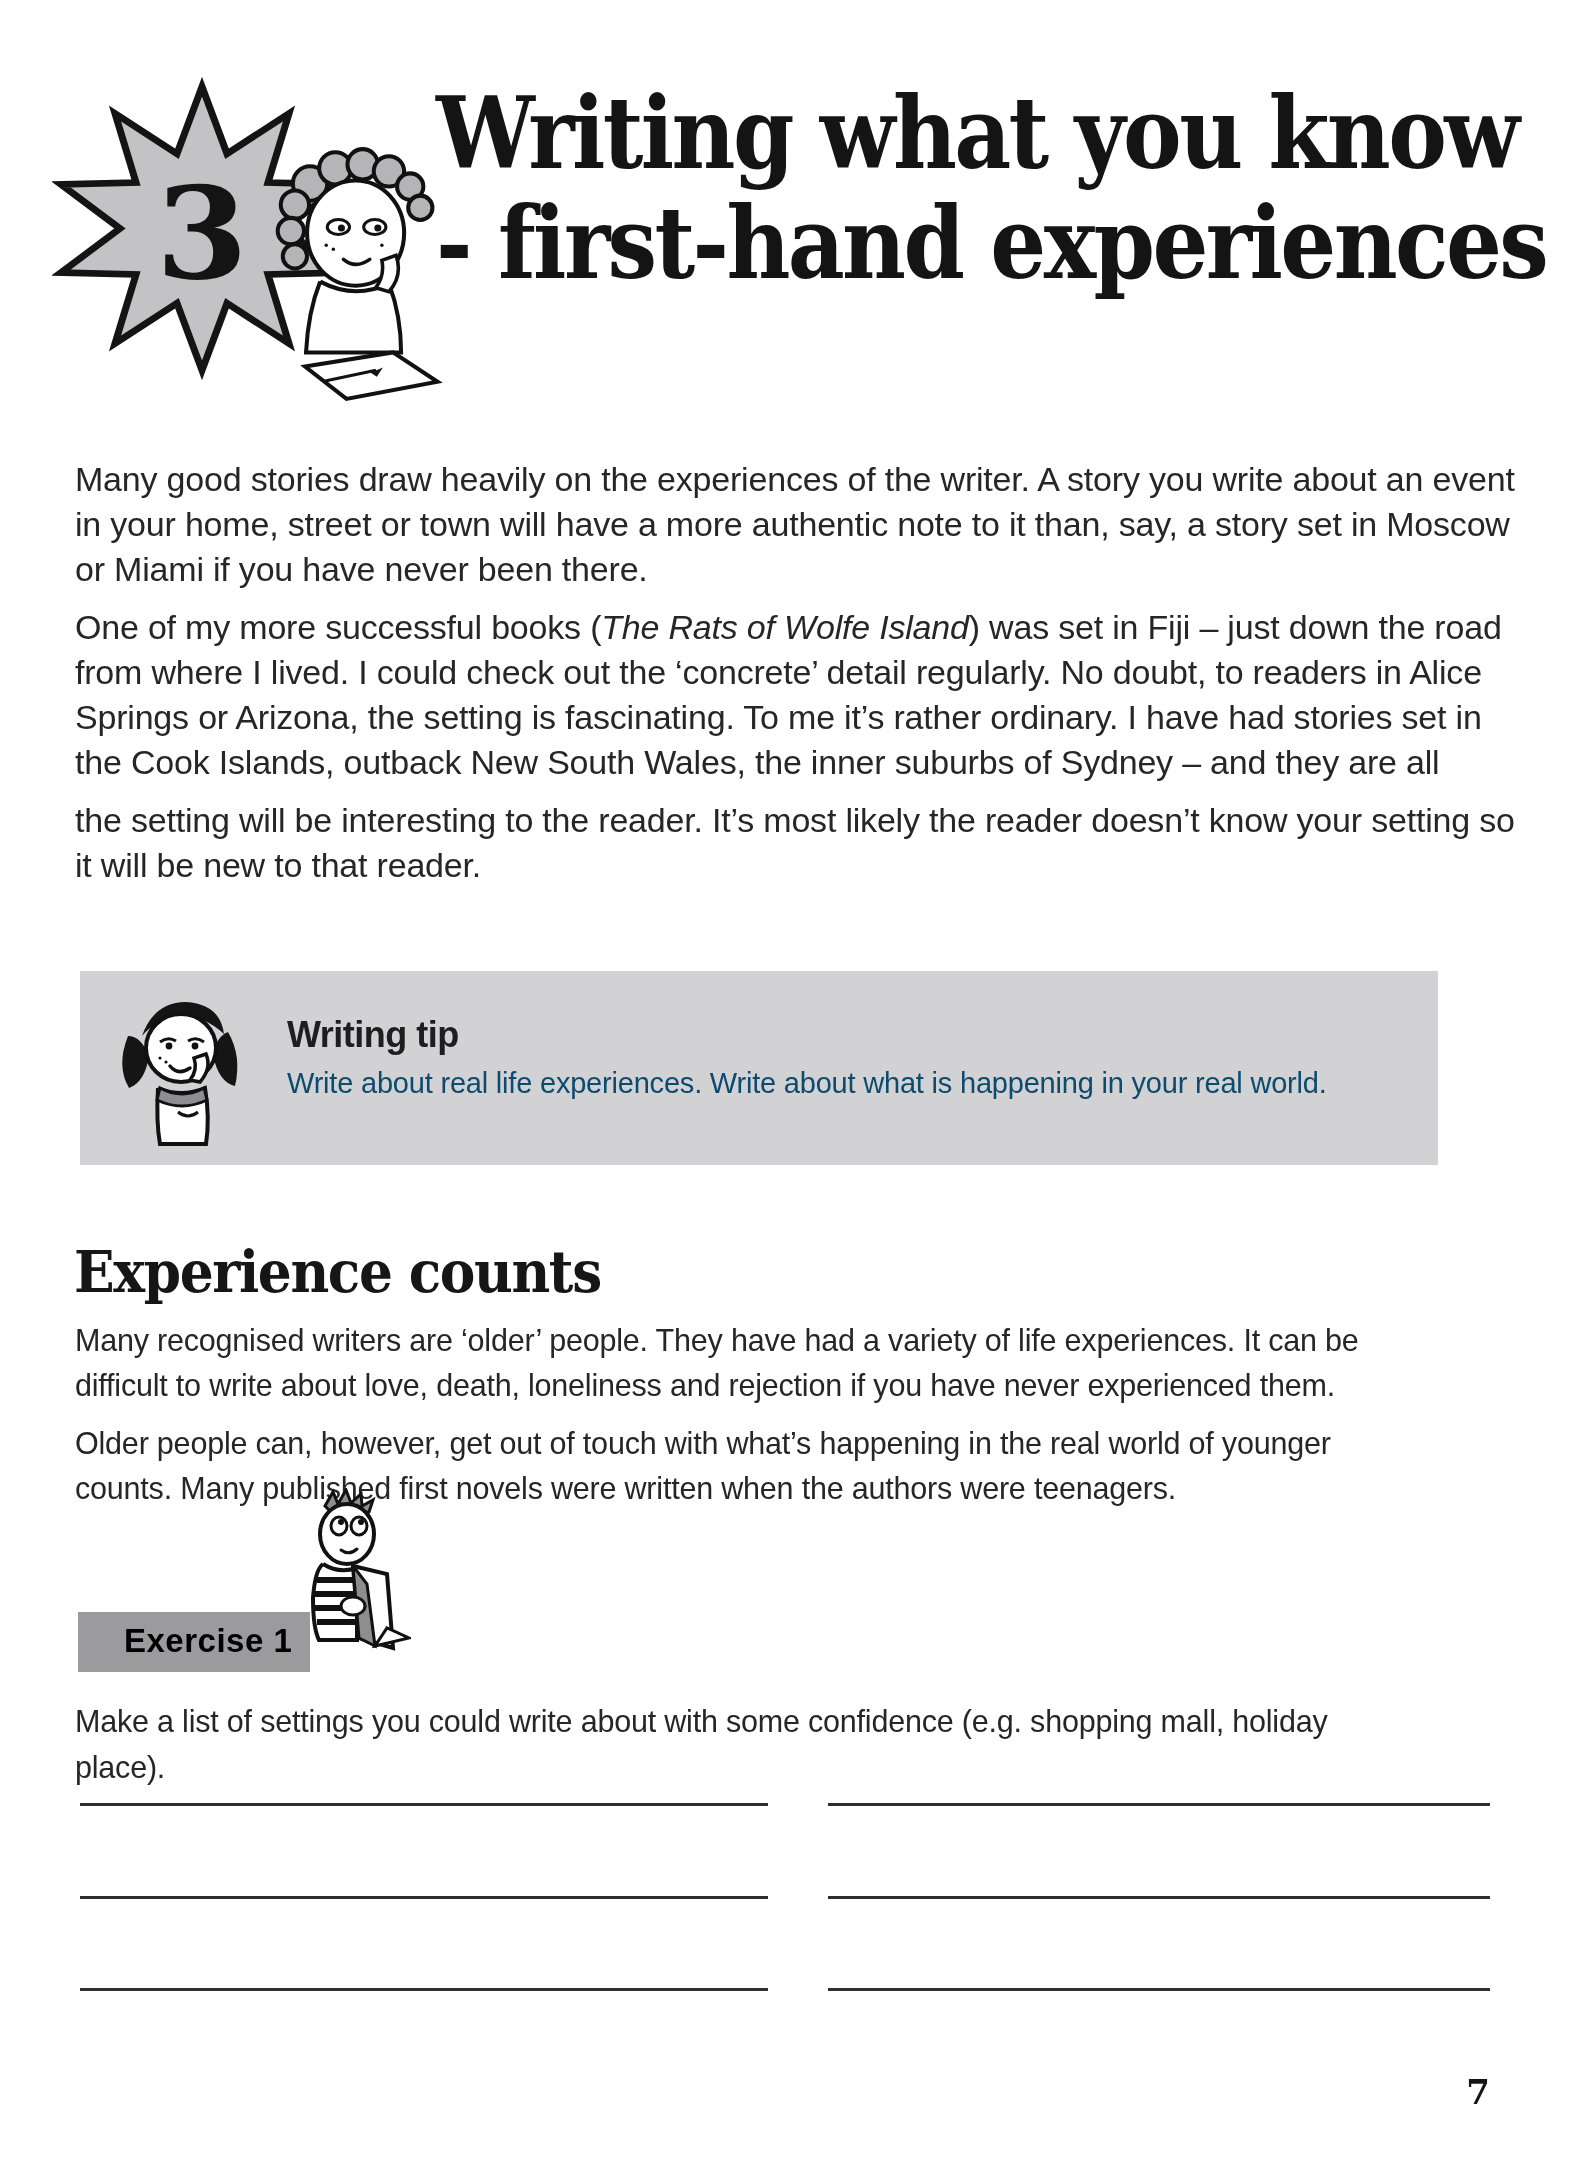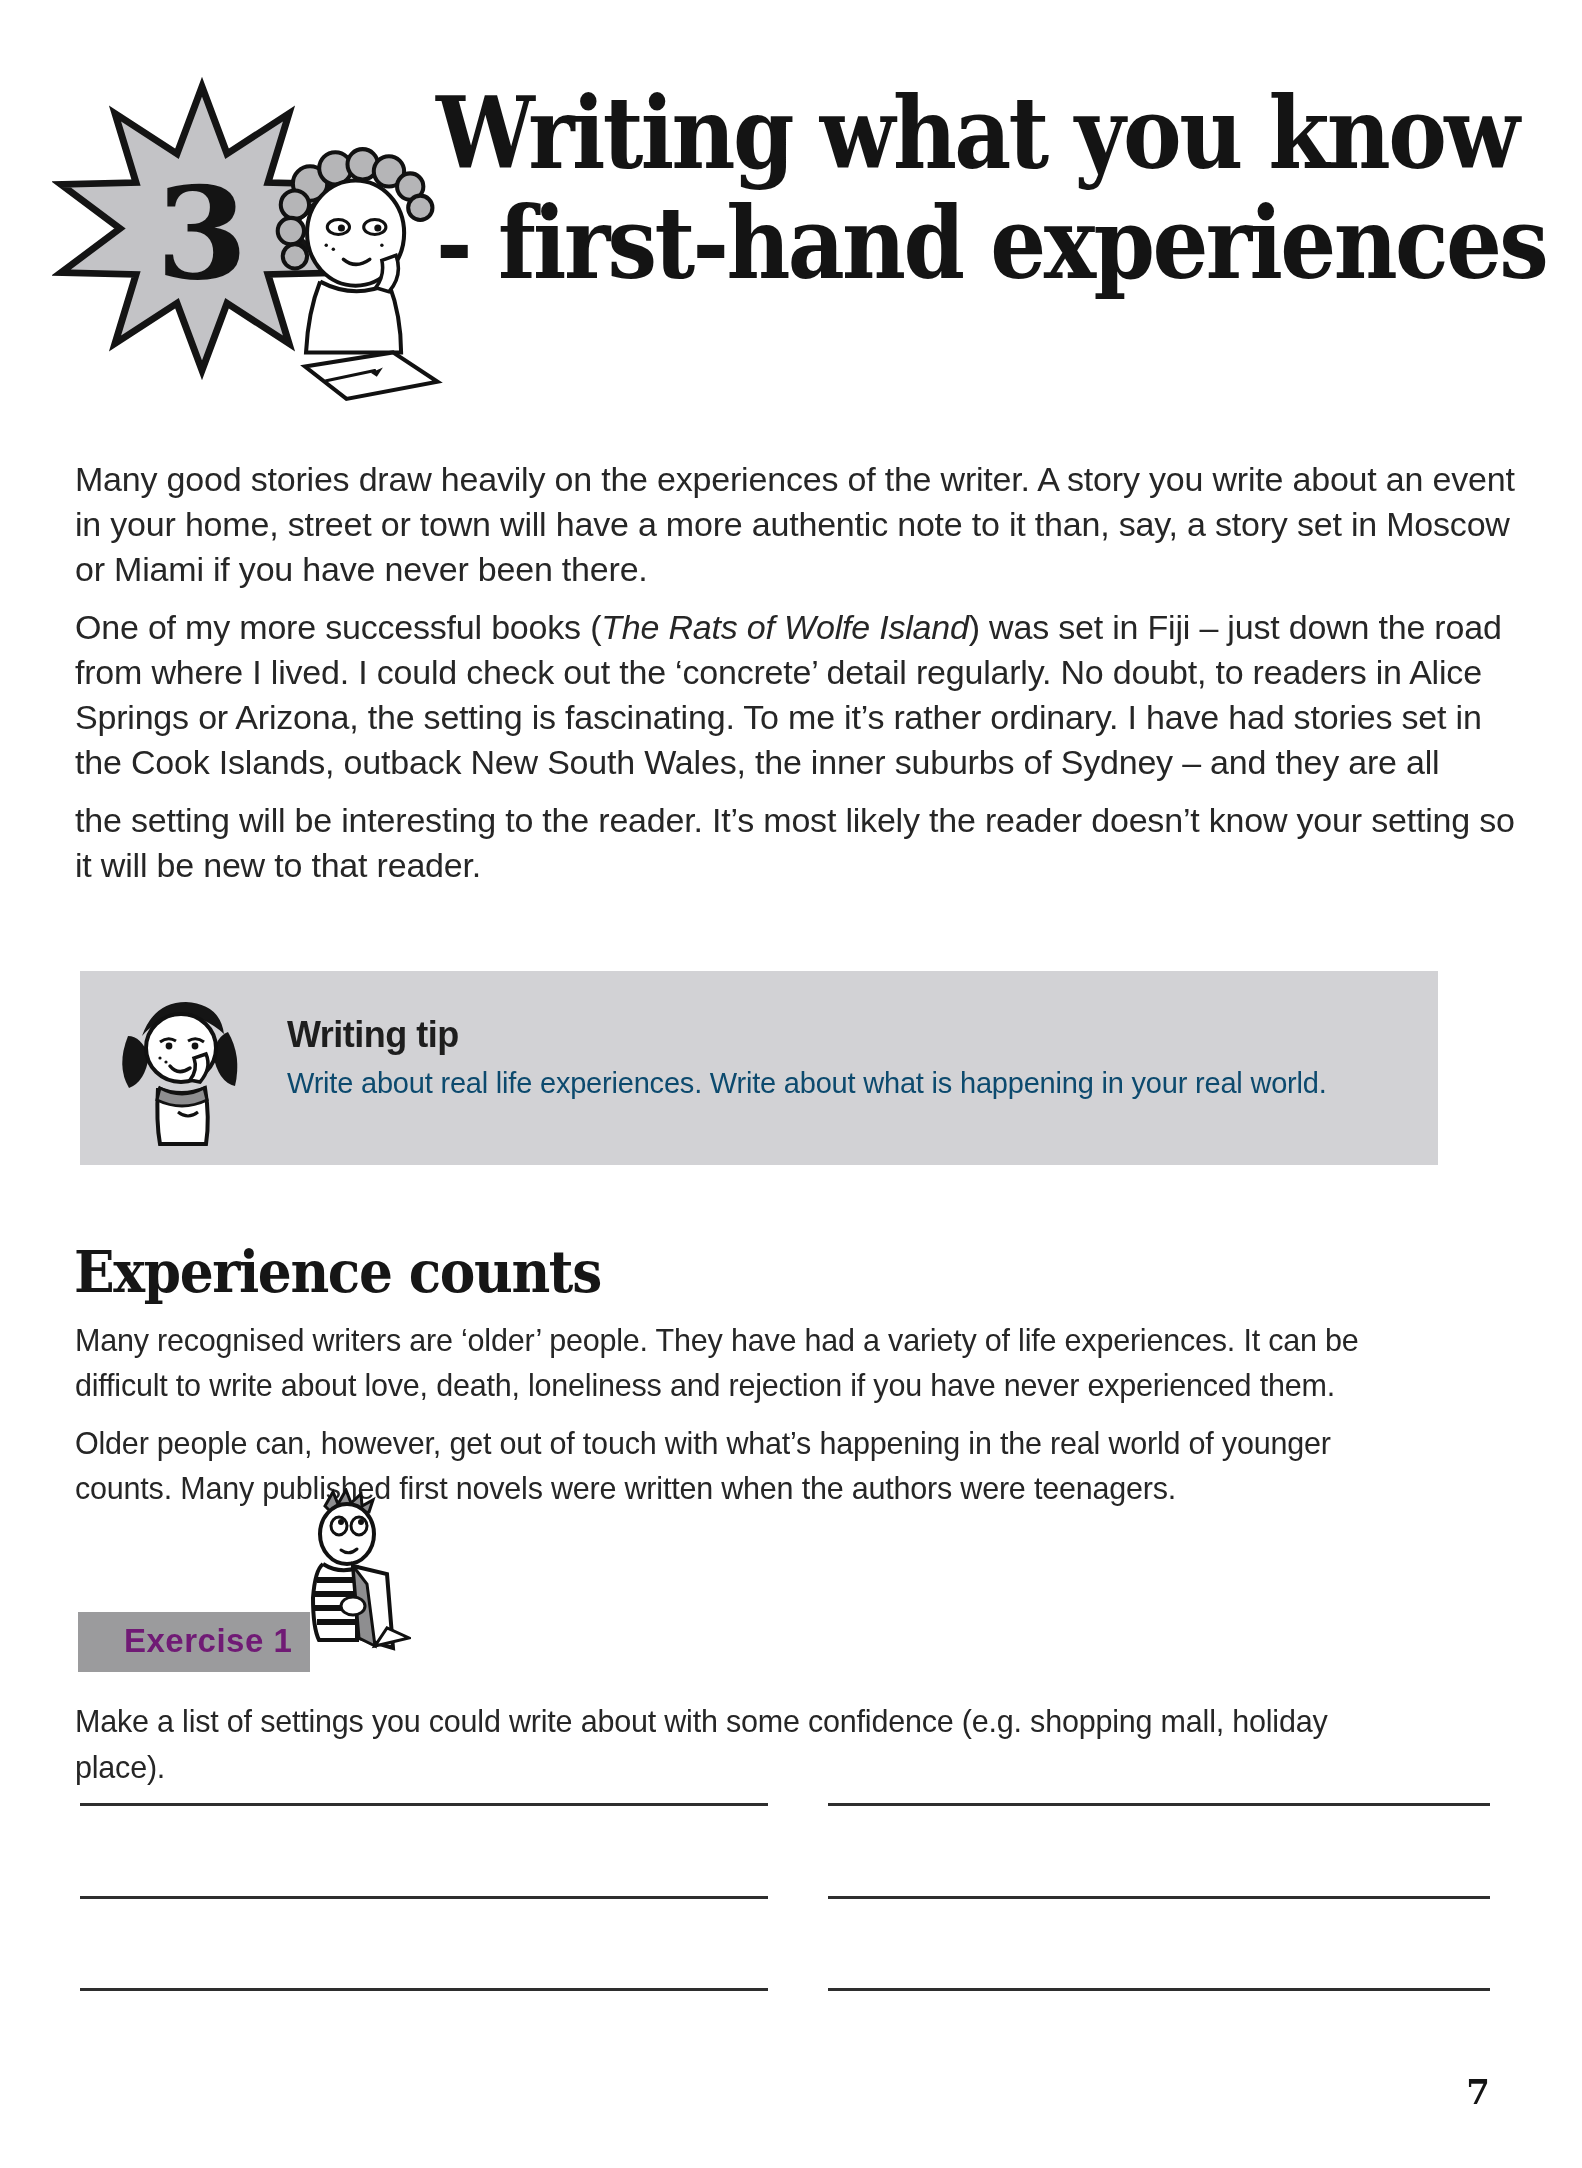--- a/index.html
+++ b/index.html
@@ -55,21 +55,21 @@
     position:absolute;left:75px;top:1318px;width:1430px;
     font-size:30.5px;line-height:45px;letter-spacing:-.2px;color:#262626;
   }
   
   .exercise-badge{
     position:absolute;left:78px;top:1612px;width:232px;height:60px;
     background:#9b9b9d;z-index:1;
   }
   .exercise-badge span{
     display:block;padding-left:46px;line-height:58px;
-    color:#701a75;font-weight:700;font-size:33px;letter-spacing:.5px;
+    color:#000000;font-weight:700;font-size:33px;letter-spacing:.5px;
   }
   .exercise-boy{position:absolute;left:283px;top:1488px;width:128px;height:192px;z-index:2;}
   .prompt{
     position:absolute;left:75px;top:1698px;width:1430px;
     font-size:30.5px;line-height:46px;letter-spacing:-.2px;color:#262626;
   }
   
   .ans{position:absolute;height:0;border-top:3px solid #2e2e2e;}
   .c1{left:80px;width:688px;}
   .c2{left:828px;width:662px;}

